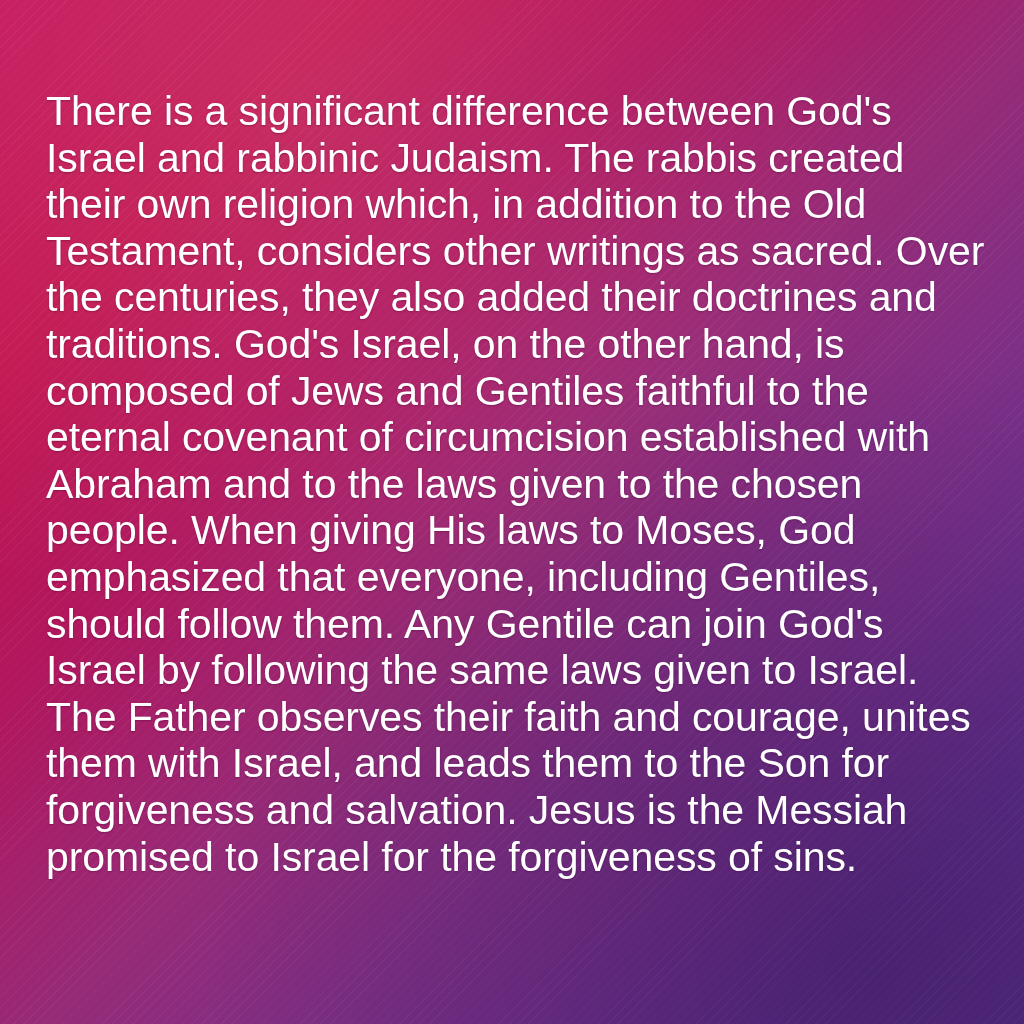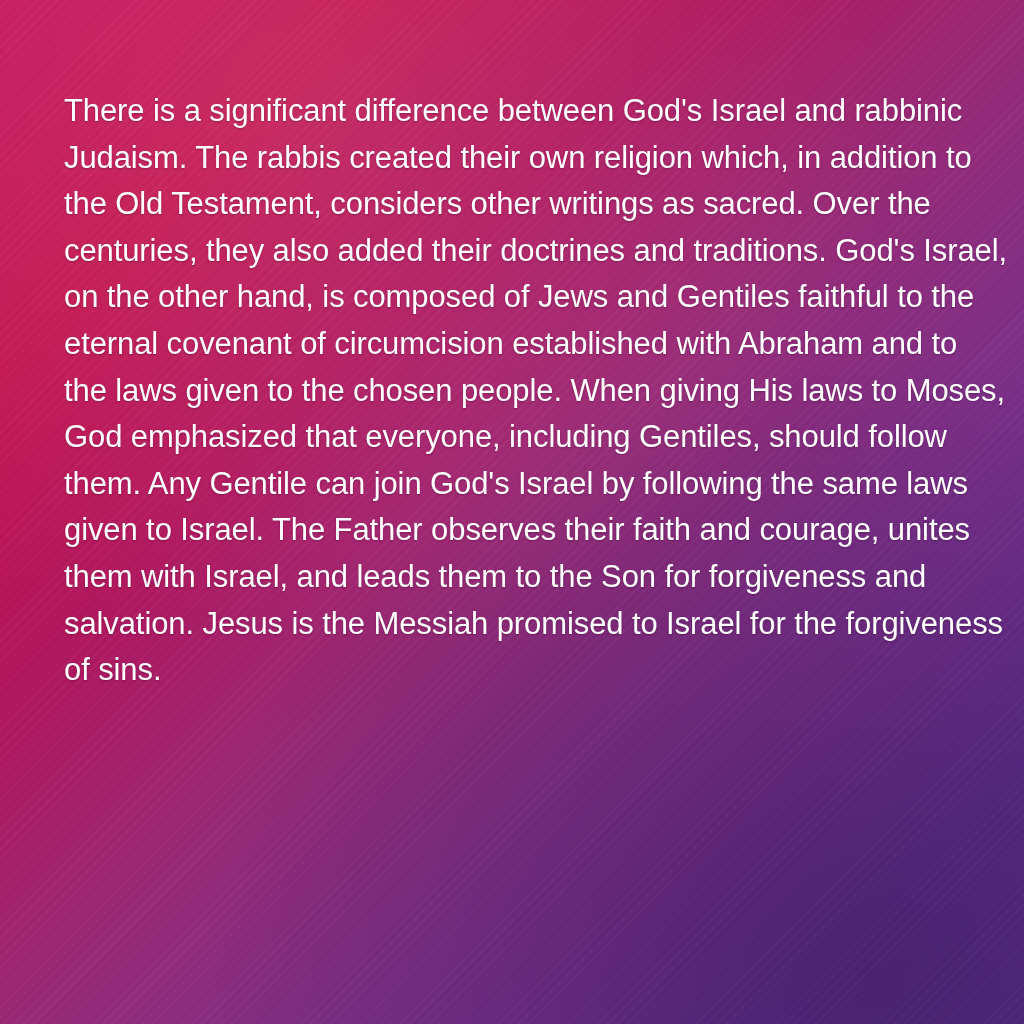--- a/index.html
+++ b/index.html
@@ -58,27 +58,26 @@
     pointer-events: none;
   }
 
   .quote-body {
     position: absolute;
     left: 46px;
     top: 88px;
     width: 944px;
     z-index: 2;
     color: #ffffff;
-    font-size: 31px;
+    font-size: 41px;
     line-height: 46.6px;
     letter-spacing: -0.1px;
     font-weight: 400;
     text-shadow: 0 1px 2px rgba(60,0,50,0.35);
     white-space: pre-wrap;
-    margin-left: 18px;
   }
 </style>
 </head>
 <body>
 
 <div id="quote-card">
   <div class="quote-body">There is a significant difference between God's Israel and rabbinic Judaism. The rabbis created their own religion which, in addition to the Old Testament, considers other writings as sacred. Over the centuries, they also added their doctrines and traditions. God's Israel, on the other hand, is composed of Jews and Gentiles faithful to the eternal covenant of circumcision established with Abraham and to the laws given to the chosen people. When giving His laws to Moses, God emphasized that everyone, including Gentiles, should follow them. Any Gentile can join God's Israel by following the same laws given to Israel. The Father observes their faith and courage, unites them with Israel, and leads them to the Son for forgiveness and salvation. Jesus is the Messiah promised to Israel for the forgiveness of sins.</div>
 </div>
 
 </body></html>

